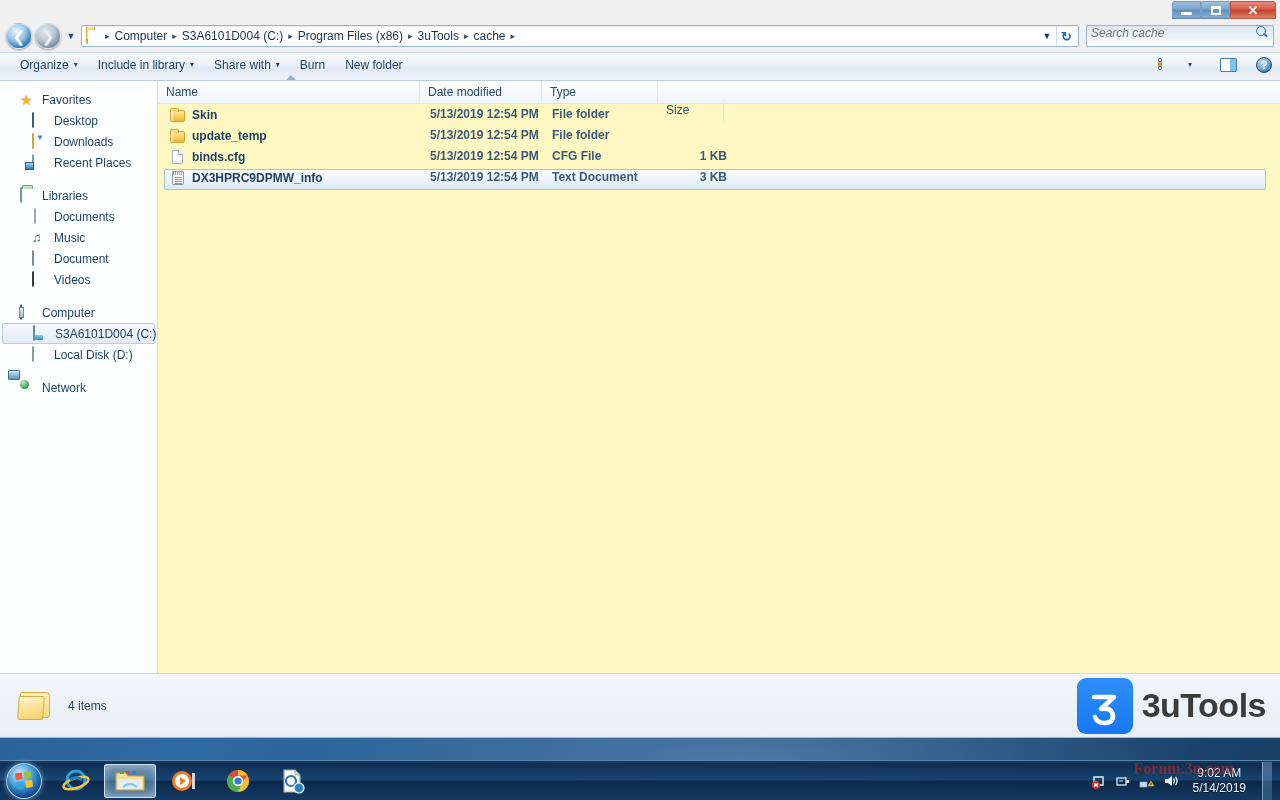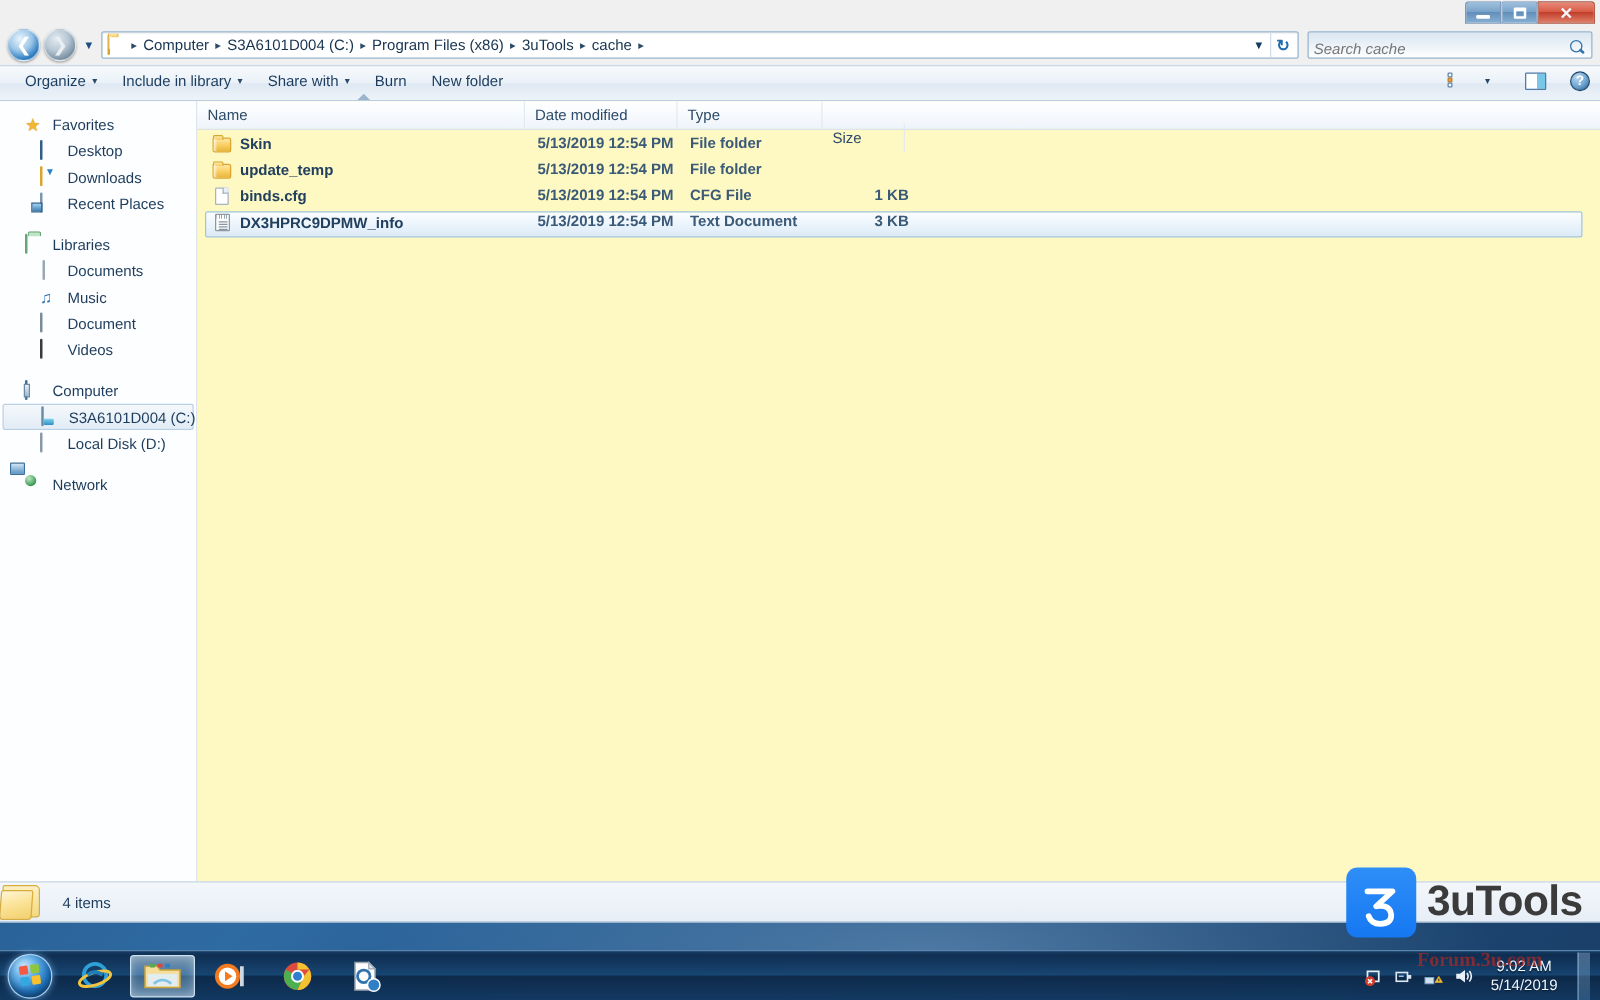--- a/index.html
+++ b/index.html
@@ -93,24 +93,24 @@
   }
   .sep { color: #2b4a68; font-size: 9px; padding: 0 1px; flex: none; }
   .addr-dd { width: 18px; text-align: center; color: #123a63; font-size: 9px; flex: none;}
   .refresh {
     width: 20px; height: 20px; flex: none;
     display: flex; align-items: center; justify-content: center;
     color: #1f6bb0; font-size: 13px; font-weight: bold;
     border-left: 1px solid #cfdcea;
   }
   .searchbox {
-    width: 228px; height: 22px; margin-left: 4px;
+    width: 188px; height: 22px; margin-left: 4px;
     background: linear-gradient(180deg,#dbe6f0 0%, #eef4f9 60%, #ffffff 100%);
     border: 1px solid #97b4cf; border-radius: 2px;
-    display: flex; align-items: flex-end; padding: 0 4px;
+    display: flex; align-items: flex-start; padding: 0 4px;
   }
   .searchbox input {
     flex: 1; border: none; outline: none; background: transparent;
     font-style: italic; font-size: 12px; color: #6a7d90;
     font-family: "Liberation Sans", sans-serif;
   }
   .mag {
     width: 14px; height: 14px; position: relative; flex: none;
   }
   .mag::before {
@@ -336,21 +336,22 @@
     background: repeating-linear-gradient(90deg,#9aa7b3 0 1px, transparent 1px 2px);
   }
   .ic-txt::after {
     content:""; position:absolute; left:2px; top:5px; width:7px; height:1px;
     background:#8796a4;
     box-shadow: 0 2px 0 #8796a4, 0 4px 0 #8796a4, 0 6px 0 #8796a4;
   }
 
   
   .statusbar {
-    height: 32px; display: flex; align-items: center; gap: 14px;
+    height: 64px; display: flex; align-items: center; gap: 14px;
+    padding-left: 18px;
     background: linear-gradient(180deg,#f3f7fb 0%, #e7eef6 100%);
     border-top: 1px solid #c9d8e6; position: relative;
   }
   .bigfolder {
     width: 36px; height: 32px; position: relative; flex: none;
   }
   .bigfolder .back {
     position: absolute; left: 2px; top: 2px; width: 30px; height: 26px;
     background: linear-gradient(180deg,#fdf0c1,#f4d97c); border: 1px solid #d7ad3d;
     border-radius: 2px 4px 3px 3px;

